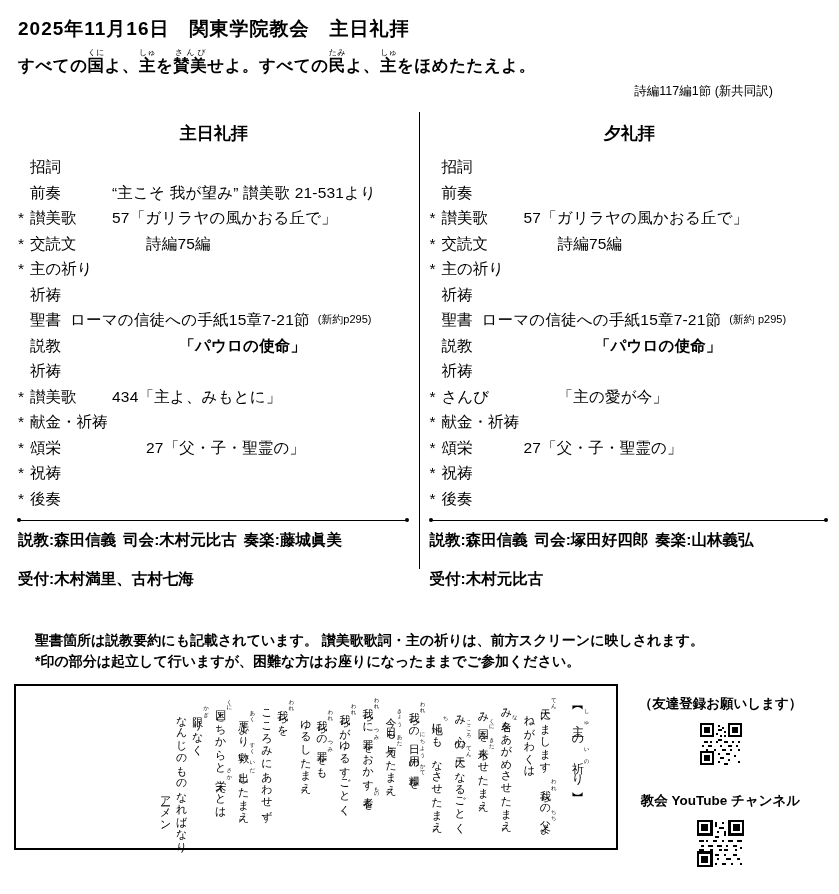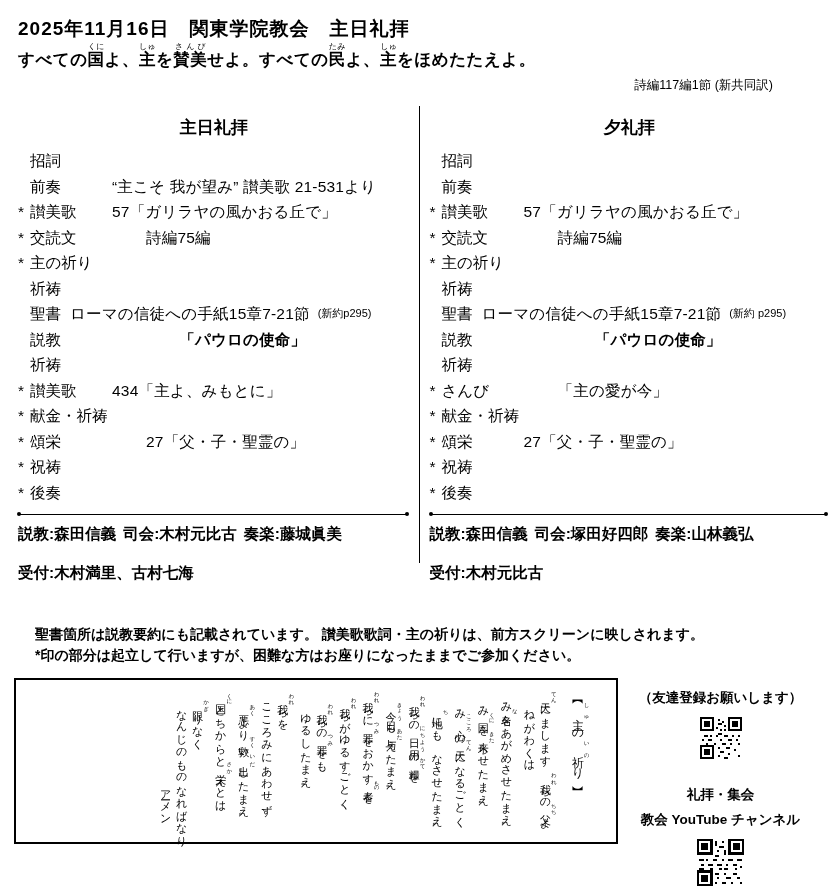--- a/index.html
+++ b/index.html
@@ -7,21 +7,21 @@
   body {
     width:839px; height:894px; background:#fff; color:#000;
     font-family:"Liberation Sans", sans-serif;
     overflow:hidden; position:relative;
   }
   .page { width:839px; height:785px; }
 
   
   .header { padding:16px 18px 0 18px; }
   .title { font-size:19px; font-weight:bold; letter-spacing:1px; }
-  .subtitle { font-size:16.5px; font-weight:600; line-height:1.9; letter-spacing:0.5px; }
+  .subtitle { font-size:16.5px; font-weight:600; margin-top:6px; line-height:1.9; letter-spacing:0.5px; }
   .subtitle rt { font-size:8px; font-weight:normal; letter-spacing:0; }
   .psalm { font-size:12.5px; text-align:right; margin:2px 48px 0 0; }
 
   
   .columns { position:relative; display:flex; margin-top:8px;justify-content:center; }
   .divider { position:absolute; left:419px; top:4px; height:457px; width:1px; background:#000; }
   .svc { width:50%; }
   .svc.left  { padding:0 10px 0 18px; }
   .svc.right { padding:0 10px 0 10px; }
   .svc-title { font-size:17px; font-weight:bold; text-align:center; margin:14px 0 9px 0; }
@@ -338,21 +338,20 @@
             <rect x="13" y="15" width="2" height="1"></rect>
             <rect x="17" y="16" width="1" height="1"></rect>
           <rect x="10" y="17" width="2" height="1"></rect>
             <rect x="14" y="18" width="1" height="1"></rect>
             <rect x="9" y="19" width="1" height="1"></rect>
           <rect x="12" y="20" width="2" height="1"></rect>
             <rect x="19" y="19" width="1" height="1"></rect>
         </g>
       </svg>
       <div class="gap"></div>
-      <div>礼拝・集会</div>
       <div>教会 YouTube チャンネル</div>
       <svg class="qr" width="47" height="47" viewBox="0 0 21 21" shape-rendering="crispEdges">
         <rect width="21" height="21" fill="#fff"></rect>
         <g fill="#000">
           <rect x="0" y="0" width="7" height="7"></rect>
             <rect x="14" y="0" width="7" height="7"></rect>
             <rect x="0" y="14" width="7" height="7"></rect>
         </g>
         <g fill="#fff">
           <rect x="1" y="1" width="5" height="5"></rect>

